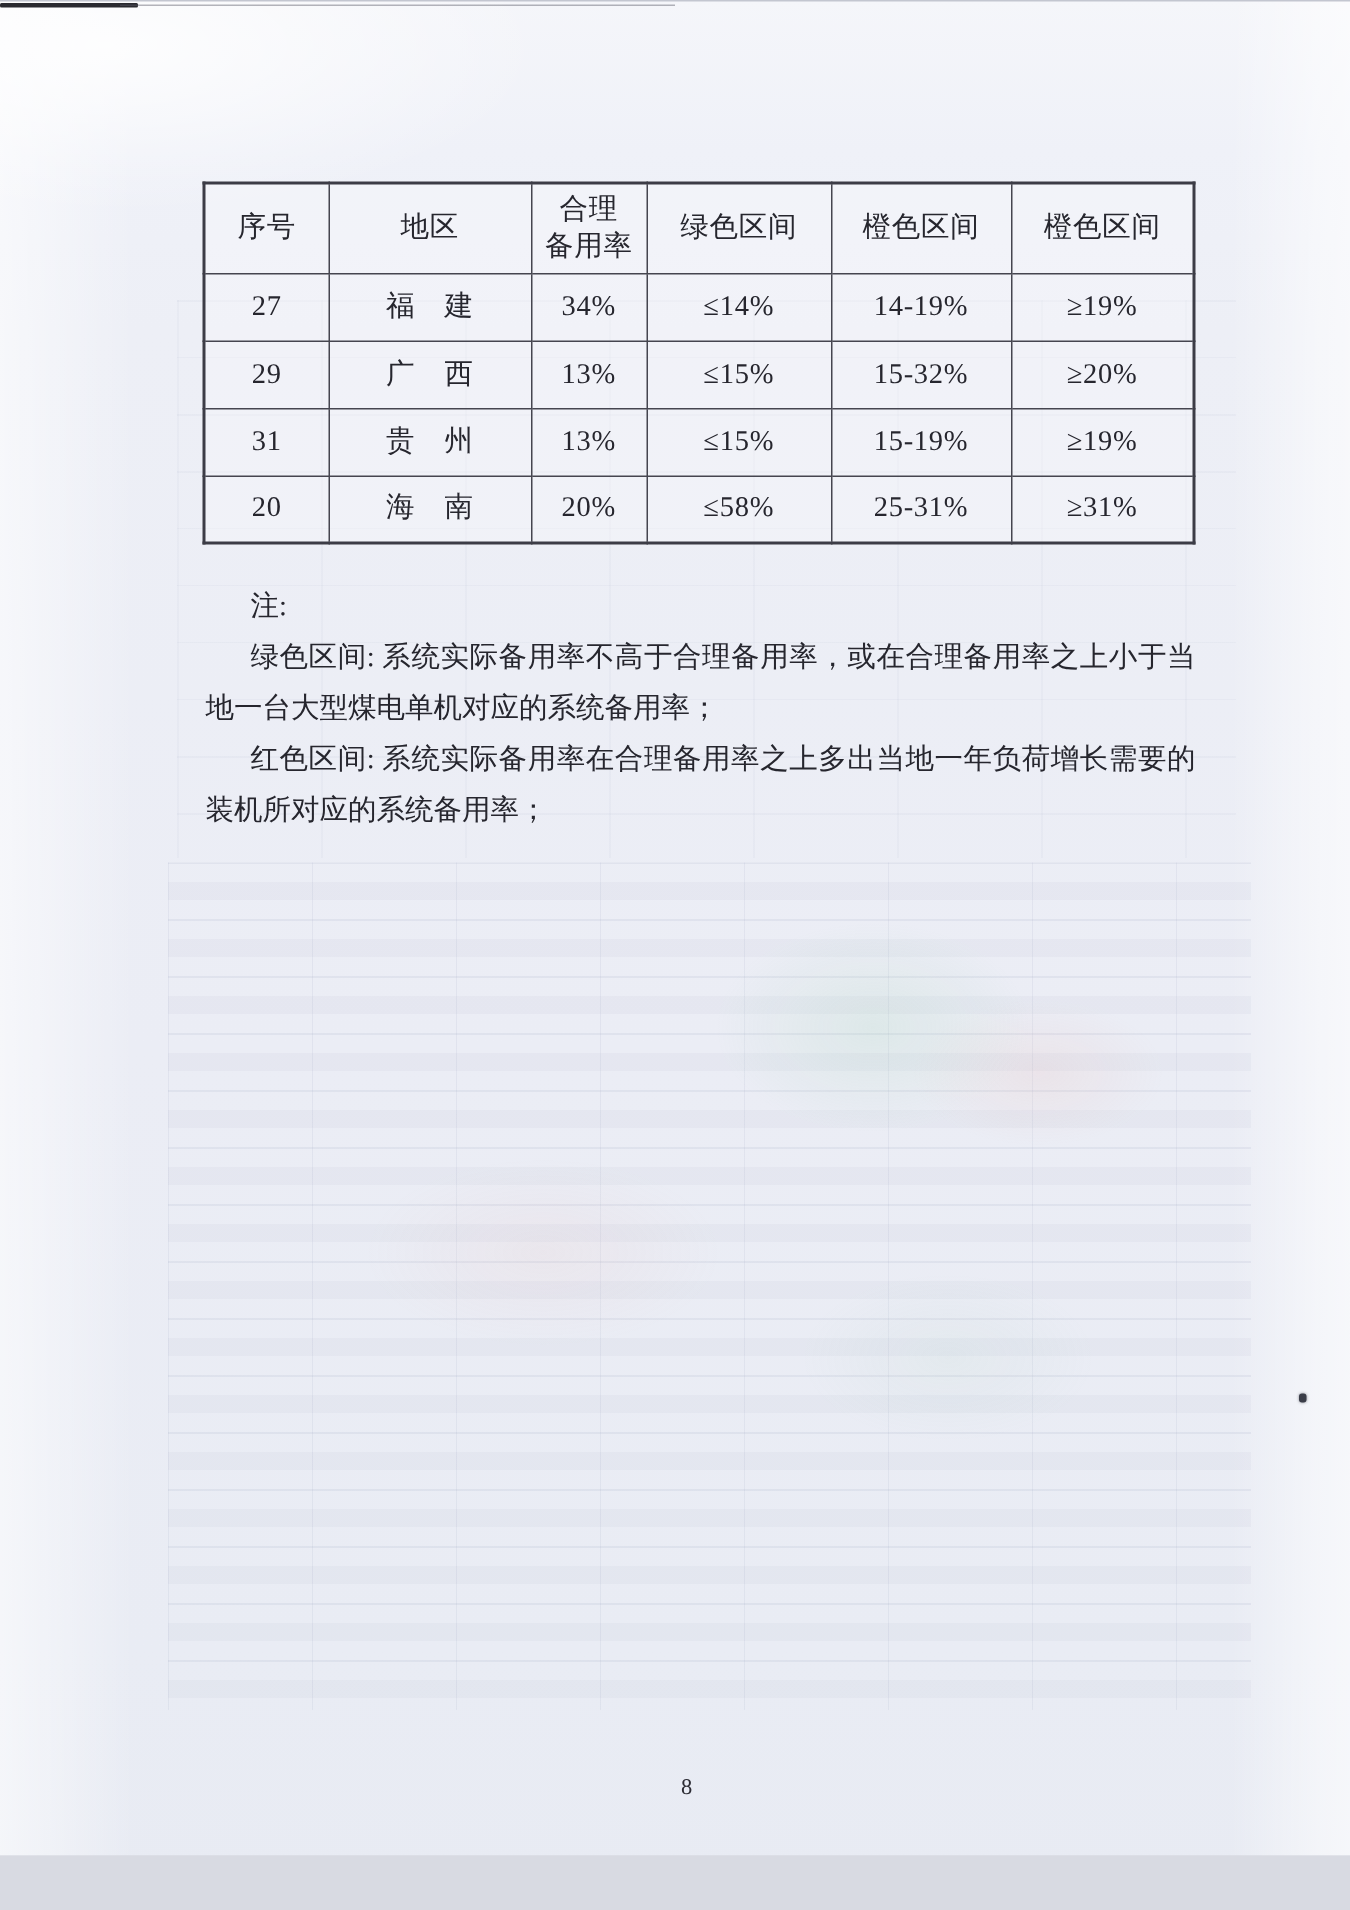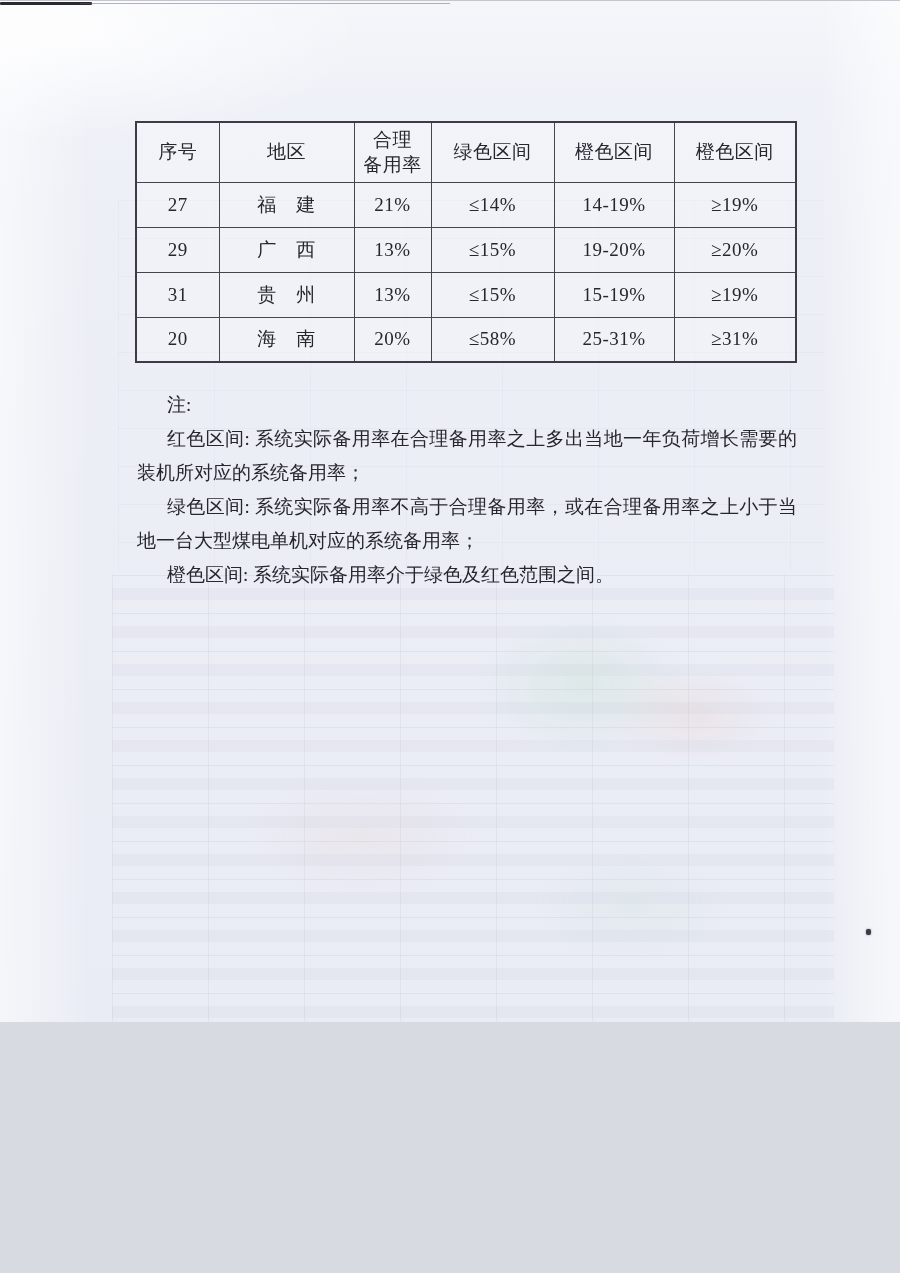--- a/index.html
+++ b/index.html
@@ -1,18 +1,18 @@
 <!DOCTYPE html>
 <html><head>
 <meta charset="utf-8">
 <style>
   html,body{margin:0;padding:0;background:#d8dae2;}
   .page{
     position:relative;
-    width:900px;height:1022px;
+    width:900px;height:1237px;
     margin:0 auto;
     overflow:hidden;
     font-family:"Liberation Serif","DejaVu Serif",serif;
     color:#26262e;
     background:
       radial-gradient(ellipse 420px 160px at 70px 30px, rgba(255,255,255,0.85), rgba(255,255,255,0) 70%),
       linear-gradient(to right, rgba(255,255,255,0.55) 0px, rgba(255,255,255,0) 90px),
       linear-gradient(to right, rgba(255,255,255,0) 820px, rgba(255,255,255,0.5) 880px, rgba(255,255,255,0.6) 900px),
       linear-gradient(180deg, #f5f6fa 0px, #eff1f8 100px, #edeff6 220px, #ebedf5 700px, #e9ecf4 1100px, #e8ebf3 1273px);
   }
@@ -102,31 +102,31 @@
 备用率</th>
         <th>绿色区间</th>
         <th>橙色区间</th>
         <th>橙色区间</th>
       </tr>
     </thead>
     <tbody>
       <tr>
         <td class="num">27</td>
         <td>福　建</td>
-        <td class="num">21%</td>
+        <td class="num">34%</td>
         <td class="num">≤14%</td>
         <td class="num">14-19%</td>
         <td class="num">≥19%</td>
       </tr>
       <tr>
         <td class="num">29</td>
         <td>广　西</td>
         <td class="num">13%</td>
         <td class="num">≤15%</td>
-        <td class="num">19-20%</td>
+        <td class="num">15-32%</td>
         <td class="num">≥20%</td>
       </tr>
       <tr>
         <td class="num">31</td>
         <td>贵　州</td>
         <td class="num">13%</td>
         <td class="num">≤15%</td>
         <td class="num">15-19%</td>
         <td class="num">≥19%</td>
       </tr>
@@ -136,20 +136,19 @@
         <td class="num">20%</td>
         <td class="num">≤58%</td>
         <td class="num">25-31%</td>
         <td class="num">≥31%</td>
       </tr>
     </tbody>
   </table>
 
   <div class="notes">
     <p class="note-label">注:</p>
+    <p>绿色区间: 系统实际备用率不高于合理备用率，或在合理备用率之上小于当地一台大型煤电单机对应的系统备用率；</p>
     <p>红色区间: 系统实际备用率在合理备用率之上多出当地一年负荷增长需要的装机所对应的系统备用率；</p>
-    <p>绿色区间: 系统实际备用率不高于合理备用率，或在合理备用率之上小于当地一台大型煤电单机对应的系统备用率；</p>
-    <p>橙色区间: 系统实际备用率介于绿色及红色范围之间。</p>
   </div>
 
   <div class="page-number">8</div>
 
 </div>
 
 </body></html>

